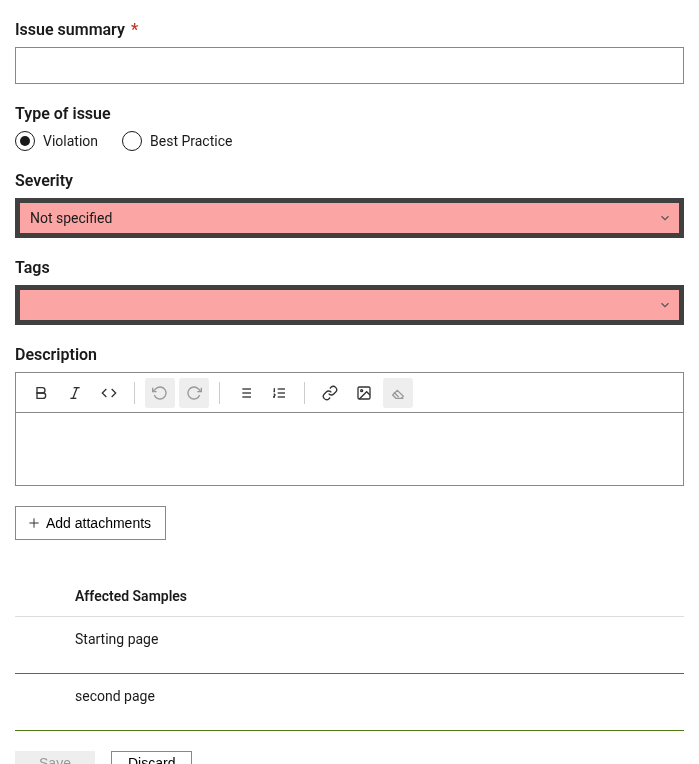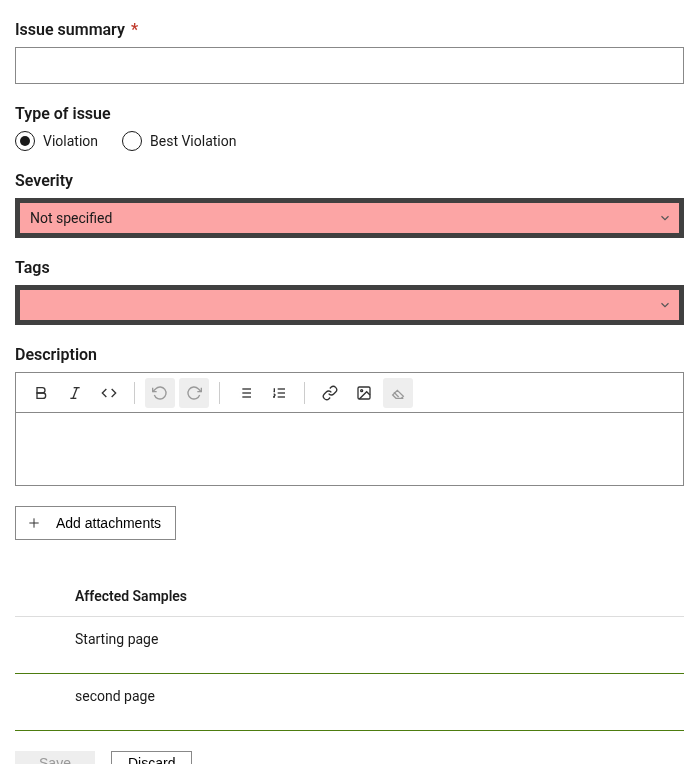--- a/index.html
+++ b/index.html
@@ -130,21 +130,21 @@
     background: #ccc;
     margin: 0 6px;
   }
   .editor-body {
     min-height: 72px;
     padding: 8px 10px;
   }
   .attach-btn {
     display: inline-flex;
     align-items: center;
-    gap: 14px;
+    gap: 4px;
     height: 34px;
     padding: 0 14px 0 10px;
     border: 1px solid #888;
     background: #fff;
     cursor: pointer;
     font-size: 14px;
   }
   .attach-btn svg {
     display: block;
   }
@@ -199,21 +199,21 @@
   <label class="field-label">Type of issue</label>
   <div class="radio-row">
     <div class="radio-option">
       <span class="radio-circle">
           <span class="radio-dot"></span>
         </span>
       <span>Violation</span>
     </div>
     <div class="radio-option">
       <span class="radio-circle"></span>
-      <span>Best Violation</span>
+      <span>Best Practice</span>
     </div>
   </div>
 </div>
 
 <div class="field">
   <label class="field-label">Severity</label>
   <div class="select-wrap">
     <div class="select-box">
       <span>Not specified</span>
     </div>

